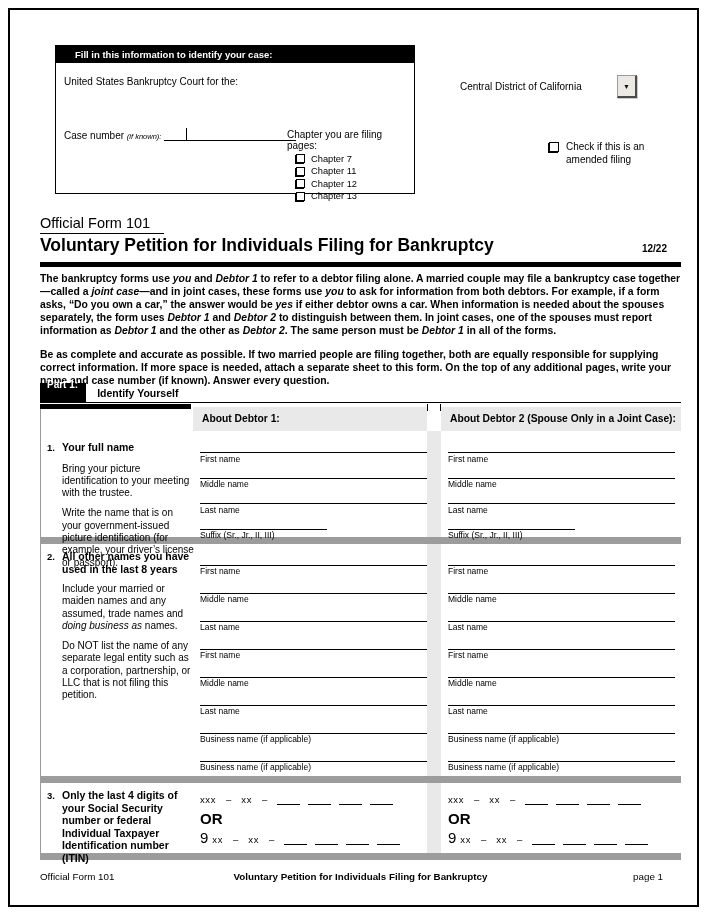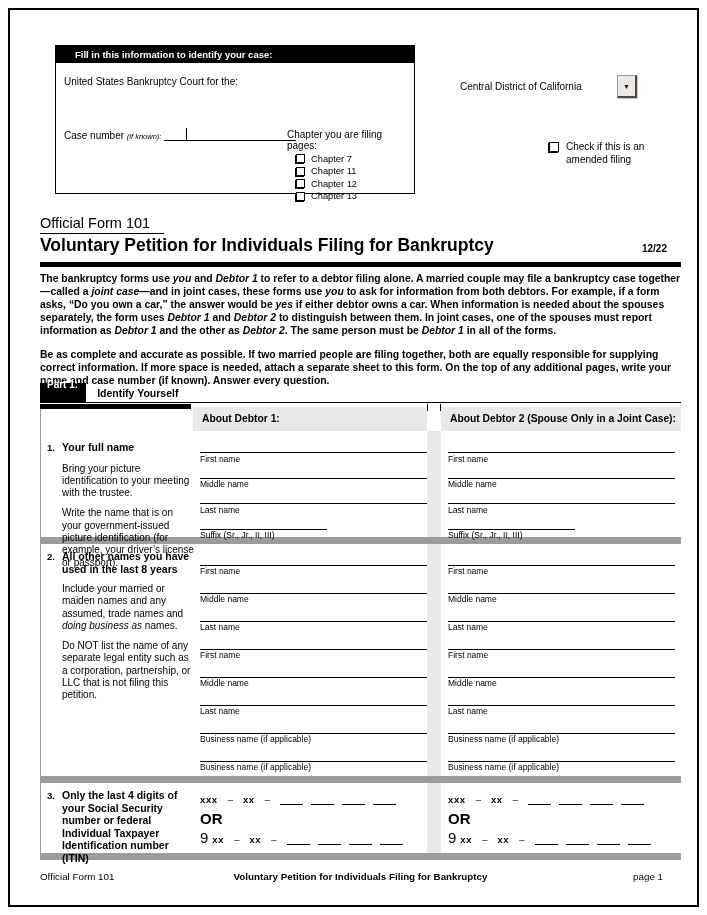--- a/index.html
+++ b/index.html
@@ -72,21 +72,21 @@
   .field{padding-top:14px;}
   .s2-fields .field{padding-top:16.5px;}
   .field .line{height:1px;background:#000;}
   .field.short .line{width:56%;}
   .flabel{font-size:8.5px;line-height:9px;padding-top:1.5px;}
 
   
   .ssn-block{position:absolute;top:791px;width:232px;}
   .b-d1{left:200px;} .b-d2{left:448px;}
   .ssn-row{display:flex;align-items:flex-end;font-size:9.5px;height:14px;}
-  .ssn-row .g{margin-right:10px;letter-spacing:0.6px;font-weight:bold;}
+  .ssn-row .g{margin-right:10px;letter-spacing:0.6px;}
   .ssn-row .dash{margin-right:10px;}
   .ssn-row .blank{width:23px;height:11px;border-bottom:1.2px solid #000;margin-right:8px;flex:none;}
   .or{font-size:15px;font-weight:bold;margin:5px 0 4px 0;}
   .nine{font-size:15px;line-height:14px;margin-right:4px;letter-spacing:0;}
   .itin{margin-top:1px;}
 
   
   .footer{position:absolute;left:40px;top:871px;width:641px;display:flex;font-size:9.8px;}
   .f-left{width:170px;}
   .f-center{flex:1;text-align:center;font-weight:bold;}

